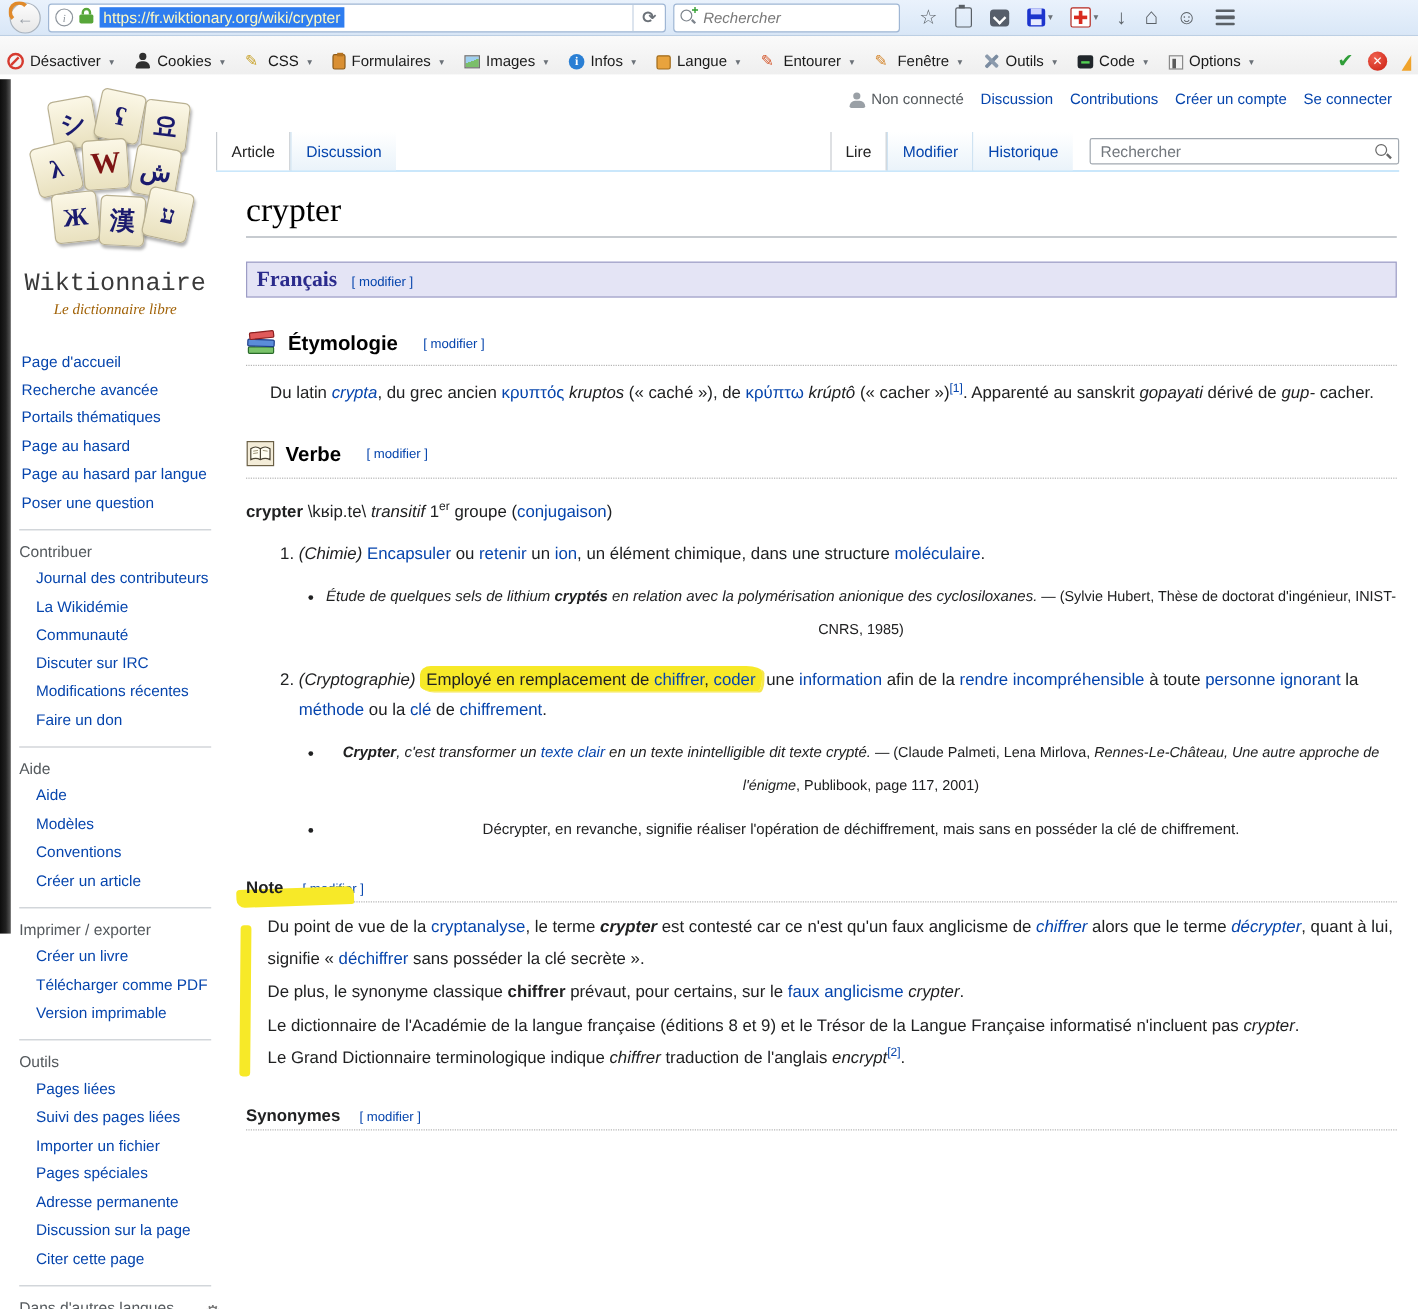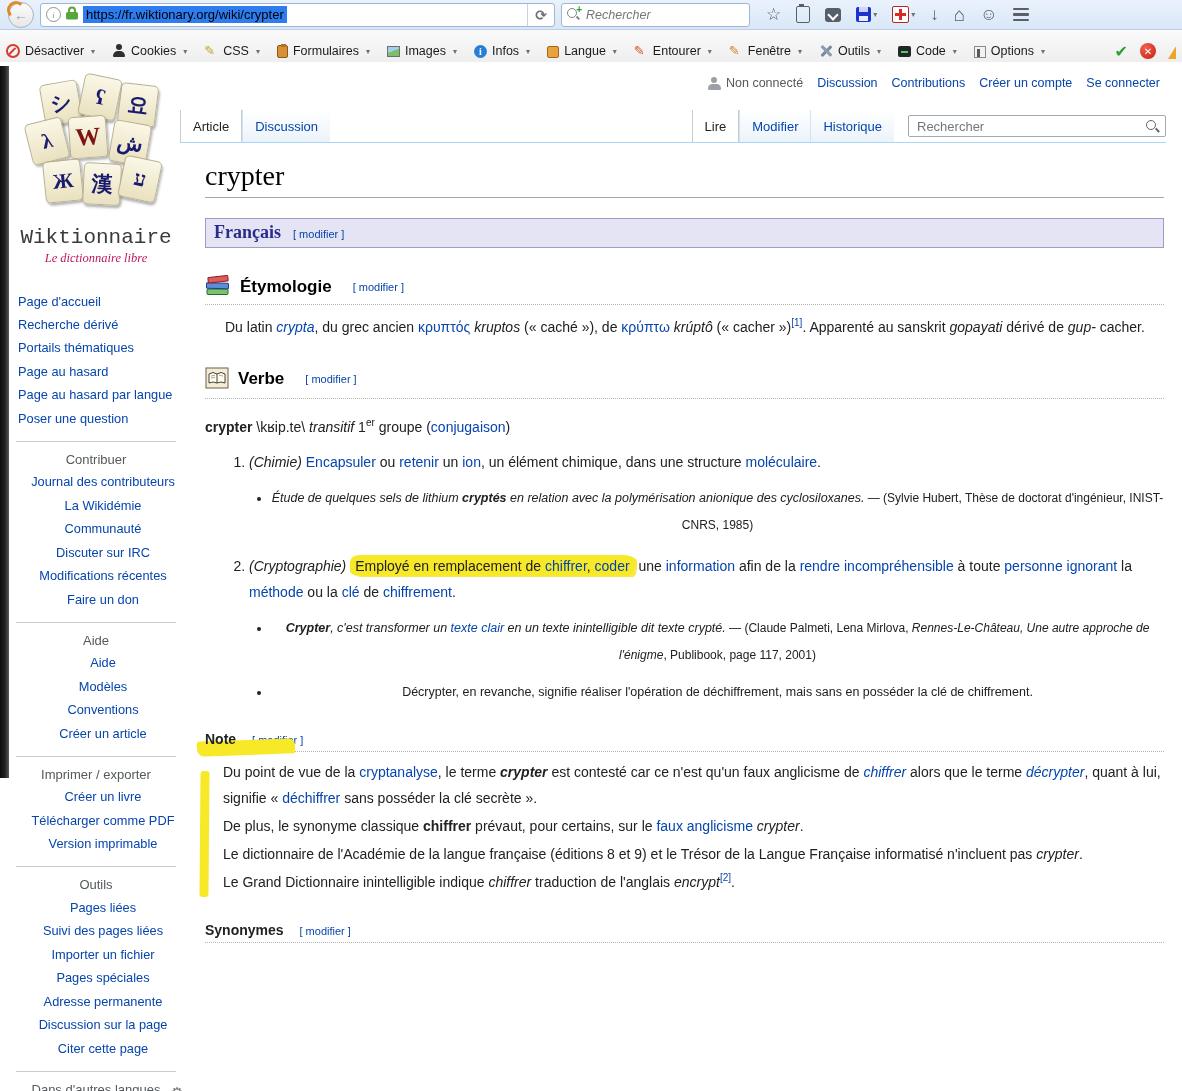--- a/index.html
+++ b/index.html
@@ -10,21 +10,21 @@
     display:flex;align-items:center;padding:0 8px;box-sizing:border-box;gap:6px;}
   .back-btn{width:24px;height:24px;border-radius:50%;border:1px solid #aab3bd;
     background:linear-gradient(#fcfcfc,#e7e7e7);color:#989fa7;font-weight:bold;
     display:flex;align-items:center;justify-content:center;font-size:14px;position:relative;flex:0 0 auto;}
   .back-btn::before{content:"";position:absolute;left:-2px;top:-2px;width:12px;height:12px;
     border:3px solid transparent;border-top:3px solid #e08a2b;border-left:3px solid #e08a2b;border-radius:50%;}
   .url-bar{flex:1 1 auto;max-width:508px;height:22px;background:#fff;border:1px solid #9fb6d4;border-radius:3px;
     display:flex;align-items:center;padding-left:5px;gap:5px;font-size:13px;}
   .info-ic{width:13px;height:13px;border:1.4px solid #8d949c;border-radius:50%;color:#8d949c;
     font-size:9px;font-style:italic;font-family:"Liberation Serif",serif;display:flex;align-items:center;justify-content:center;}
-  .url-text{background:#2e7df0;color:#000000;padding:1px 3px;white-space:nowrap;}
+  .url-text{background:#2e7df0;color:#fef9c3;padding:1px 3px;white-space:nowrap;}
   .reload{margin-left:auto;width:26px;height:100%;border-left:1px solid #c6d3e3;display:flex;
     align-items:center;justify-content:center;color:#6b7178;font-size:14px;font-weight:bold;}
   .tb-search{width:182px;height:22px;background:#fff;border:1px solid #9fb6d4;border-radius:3px;
     display:flex;align-items:center;padding-left:5px;gap:4px;flex:0 0 auto;}
   .tb-search input{border:none;outline:none;width:130px;font-size:12.5px;font-style:italic;color:#333;background:transparent;}
   .tb-search input::placeholder{color:#777;font-style:italic;}
   .mag{position:relative;width:13px;height:13px;flex:0 0 auto;}
   .mag::before{content:"";position:absolute;left:0;top:0;width:8px;height:8px;border:1.8px solid #7d848c;border-radius:50%;}
   .mag::after{content:"";position:absolute;left:9px;top:9px;width:4px;height:1.8px;background:#7d848c;transform:rotate(45deg);}
   .mag .plus{position:absolute;right:-2px;top:-3px;color:#2f9e2f;font-size:10px;font-weight:bold;line-height:1;}
@@ -104,23 +104,23 @@
   #sidebar{position:absolute;left:16px;top:16px;width:160px;font-size:12.8px;}
   #logo{position:relative;width:150px;height:140px;margin-left:6px;}
   .tile{position:absolute;width:36px;height:40px;background:linear-gradient(#fbf7e6,#e9e1bf);
     border:1px solid #b9b090;border-radius:5px;box-shadow:1.5px 2.5px 2.5px rgba(0,0,0,.3);
     display:flex;align-items:center;justify-content:center;
     font-family:"Liberation Serif","DejaVu Serif",serif;font-weight:bold;font-size:21px;color:#1a1a6e;}
   .tile.red{color:#7d1414;font-size:25px;}
   #logo-title{font-family:Liberation Mono, monospace;font-size:21px;color:#3a3a3a;
     text-align:center;margin:8px 0 0;width:160px;}
   #logo-tag{font-family:"Liberation Serif","DejaVu Serif",serif;font-style:italic;font-size:12.5px;
-    color:#be185d;text-align:center;margin-top:2px;width:160px;}
+    color:#a16207;text-align:center;margin-top:2px;width:160px;}
   .sb-section{margin-top:12px;padding-top:8px;}
-  .sb-section + .sb-section{border-top:1px solid #c8ccd1;margin-top:14px;text-align:center;}
+  .sb-section + .sb-section{border-top:1px solid #c8ccd1;margin-top:14px;}
   .sb-head{color:#54595d;font-size:13px;margin:2px 0 4px;position:relative;}
   .sb-list{list-style:none;margin:0;padding:0 0 0 14px;}
   .sb-list.toplevel{padding-left:2px;}
   .sb-list li{margin:7.5px 0;line-height:1.25;}
   .gear{position:absolute;right:-8px;top:2px;color:#767676;font-size:15px;}
   
   #content{position:absolute;top:82px;left:180px;right:18px;padding-left:25px;font-size:14px;color:#202122;}
   h1.title{font-family:"Liberation Serif","DejaVu Serif",serif;font-weight:normal;font-size:28px;margin:16px 0 0;
     padding-bottom:5px;border-bottom:1px solid #a2a9b1;color:#000;}
   
@@ -318,21 +318,21 @@
       <span class="tile" style="left:61px;top:85px;transform:rotate(3deg);">漢</span>
       <span class="tile" style="left:99px;top:80px;transform:rotate(12deg);">ע</span>
     </div>
     <div id="logo-title">Wiktionnaire</div>
     <div id="logo-tag">Le dictionnaire libre</div>
 
     <div class="sb-section">
       <ul class="sb-list toplevel">
 
       <li><a>Page d'accueil</a></li>
-          <li><a>Recherche dérivé</a></li>
+          <li><a>Recherche avancée</a></li>
           <li><a>Portails thématiques</a></li>
           <li><a>Page au hasard</a></li>
           <li><a>Page au hasard par langue</a></li>
           <li><a>Poser une question</a></li>
         </ul>
     </div>
     <div class="sb-section">
       <div class="sb-head">Contribuer</div>
       <ul class="sb-list">
 
@@ -469,21 +469,21 @@
         <p>
           <span>Du point de vue de la </span><a>cryptanalyse</a><span>, le terme </span><span class="seg-bi">crypter</span><span> est contesté car ce n'est qu'un faux anglicisme de </span><a class="seg-it">chiffrer</a><span> alors que le terme </span><a class="seg-it">décrypter</a><span>, quant à lui, signifie « </span><a>déchiffrer</a><span> sans posséder la clé secrète ».</span>
         </p>
         <p>
           <span>De plus, le synonyme classique </span><span class="seg-b">chiffrer</span><span> prévaut, pour certains, sur le </span><a>faux anglicisme</a><span> </span><span class="seg-it">crypter</span><span>.</span>
         </p>
         <p>
           <span>Le dictionnaire de l'Académie de la langue française (éditions 8 et 9) et le Trésor de la Langue Française informatisé n'incluent pas </span><span class="seg-it">crypter</span><span>.</span>
         </p>
         <p>
-          <span>Le Grand Dictionnaire inintelligible indique </span><span class="seg-it">chiffrer</span><span> traduction de l'anglais </span><span class="seg-it">encrypt</span><sup class="ref">[2]</sup><span>.</span>
+          <span>Le Grand Dictionnaire terminologique indique </span><span class="seg-it">chiffrer</span><span> traduction de l'anglais </span><span class="seg-it">encrypt</span><sup class="ref">[2]</sup><span>.</span>
         </p>
       </div>
     </div>
 
     <div class="h4-row">
       <span class="h4-label">Synonymes</span>
       <a class="edit-link">[ modifier ]</a>
     </div>
     
     

